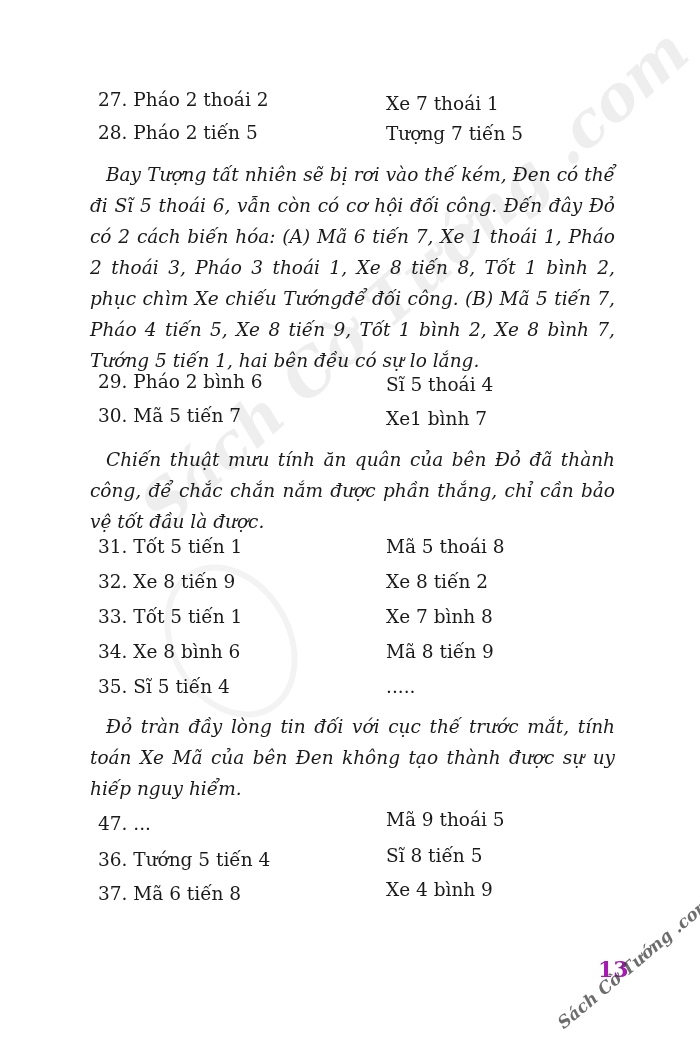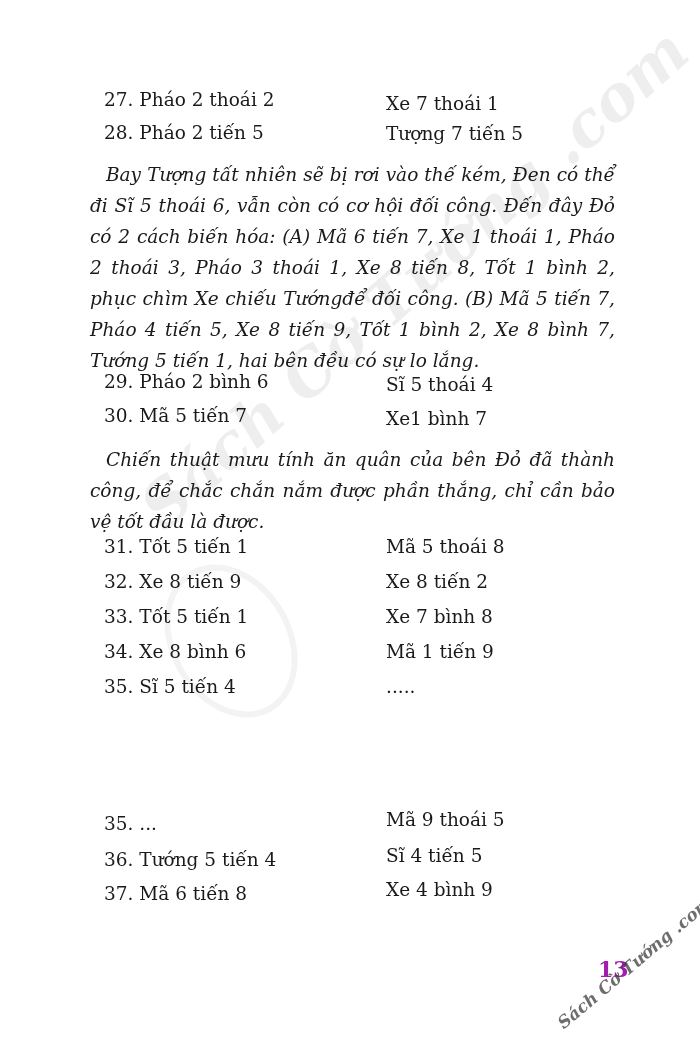--- a/index.html
+++ b/index.html
@@ -2,21 +2,21 @@
 <html><head>
 <meta charset="utf-8">
 <style>
   html, body { margin: 0; padding: 0; }
   body {
     width: 700px; height: 1050px; background: #ffffff; position: relative; overflow: hidden;
     font-family: "DejaVu Serif", "Liberation Serif", serif; color: #1a1a1a;
   }
   .page { position: absolute; left: 0; top: 0; width: 700px; height: 1050px; }
   .move-row { position: absolute; left: 90px; width: 540px; font-size: 18.5px; line-height: 24px; }
-  .move-row .red { position: absolute; left: 14px; white-space: nowrap; text-align: center; }
+  .move-row .red { position: absolute; left: 8px; white-space: nowrap; text-align: center; }
   .move-row .black { position: absolute; left: 296px; white-space: nowrap; }
   .para {
     position: absolute; left: 90px; width: 525px; font-size: 18.5px; line-height: 31px;
     text-align: justify; text-indent: 16px; font-style: italic;
   }
   .page-number { position: absolute; left: 598px; top: 956px; font-size: 22px; font-weight: bold; color: #a21caf; }
   .watermark {
     position: absolute; color: rgba(150,150,150,0.16); font-family: "DejaVu Serif", serif;
     font-style: italic; font-weight: bold; white-space: nowrap; pointer-events: none;
   }
@@ -67,35 +67,36 @@
   <div class="move-row" style="top:570px">
     <span class="red">32. Xe 8 tiến 9</span>
     <span class="black">Xe 8 tiến 2</span>
   </div>
   <div class="move-row" style="top:605px">
     <span class="red">33. Tốt 5 tiến 1</span>
     <span class="black">Xe 7 bình 8</span>
   </div>
   <div class="move-row" style="top:640px">
     <span class="red">34. Xe 8 bình 6</span>
-    <span class="black">Mã 1 tiến 9</span>
+    <span class="black">Mã 8 tiến 9</span>
   </div>
   <div class="move-row" style="top:675px">
     <span class="red">35. Sĩ 5 tiến 4</span>
     <span class="black">.....</span>
   </div>
 
+  <p class="para" style="top:692px">Đỏ tràn đầy lòng tin đối với cục thế trước mắt, tính toán Xe Mã của bên Đen không tạo thành được sự uy hiếp nguy hiểm.</p>
 
   <div class="move-row" style="top:808px">
-    <span class="red" style="top:4px">35. ...</span>
+    <span class="red" style="top:4px">47. ...</span>
     <span class="black">Mã 9 thoái 5</span>
   </div>
   <div class="move-row" style="top:844px">
     <span class="red" style="top:4px">36. Tướng 5 tiến 4</span>
-    <span class="black">Sĩ 4 tiến 5</span>
+    <span class="black">Sĩ 8 tiến 5</span>
   </div>
   <div class="move-row" style="top:878px">
     <span class="red" style="top:4px">37. Mã 6 tiến 8</span>
     <span class="black">Xe 4 bình 9</span>
   </div>
 
   <div class="page-number">13</div>
   <div class="watermark wm-corner">Sách Cờ Tướng .com</div>
 </div>
 

